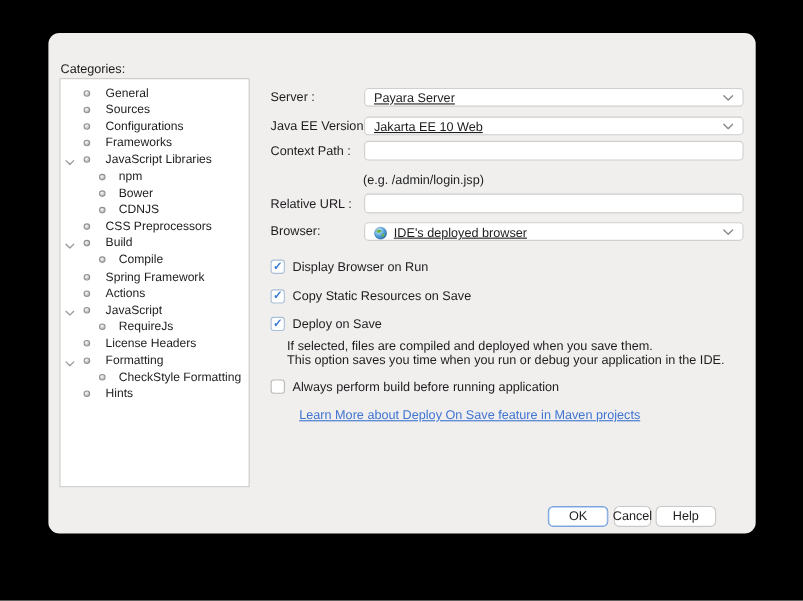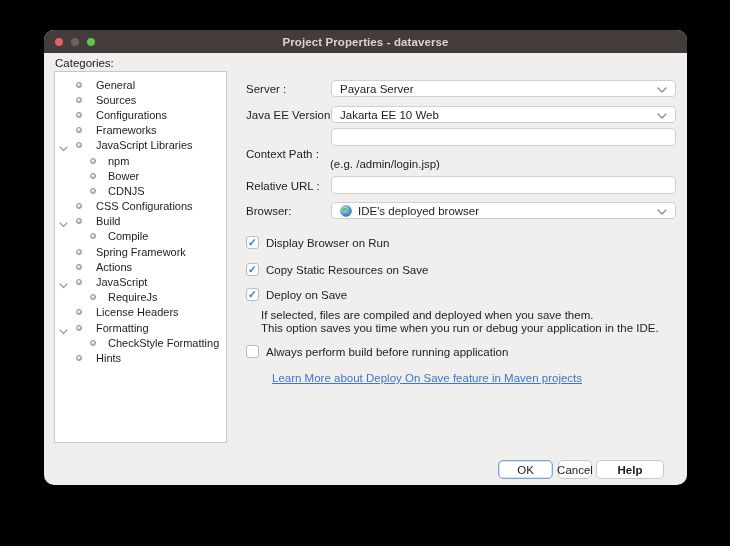--- a/index.html
+++ b/index.html
@@ -46,21 +46,21 @@
   .tree-row.lvl2 .bullet{left:35px;}
   .tree-row.lvl2 .lbl{left:53px;}
   .tree-row.selected{background:#3c78d8;color:#fff;}
   .tree-row.selected .bullet{background:#3a3a3a;border-color:#2c2c2c;}
   
   .flabel{position:absolute;left:202px;font-size:11.5px;color:#1d1d1f;}
   .combo,.tfield{
     position:absolute;left:287px;width:345px;box-sizing:border-box;
     background:#fff;border:1px solid #cfcfcd;border-radius:4px;
   }
-  .combo{height:17px;display:flex;align-items:center;padding:0 22px 0 8px;font-size:11.5px;color:#1d1d1f;}
+  .combo{height:17px;display:flex;align-items:flex-end;padding:0 22px 0 8px;font-size:11.5px;color:#1d1d1f;text-decoration:underline;}
   .combo .chevron{position:absolute;right:8px;top:50%;transform:translateY(-50%);}
   .combo .globe{margin-right:6px;flex:0 0 auto;display:flex;}
   .tfield{height:18px;padding:0 6px;font-size:11.5px;color:#1d1d1f;outline:none;font-family:"Liberation Sans",sans-serif;}
   .hint{position:absolute;left:286px;font-size:11.5px;color:#1d1d1f;}
   
   .cbrow{position:absolute;left:202px;display:flex;align-items:center;gap:7px;font-size:11.5px;color:#1d1d1f;}
   .cbox{
     width:13px;height:13px;box-sizing:border-box;border:1px solid #b9b9b7;border-radius:3px;
     background:#fff;display:flex;align-items:center;justify-content:center;
     font-size:10.5px;font-weight:bold;color:#3c7bd0;line-height:1;
@@ -70,35 +70,27 @@
   .link{position:absolute;left:228px;font-size:11.5px;color:#3f74d2;text-decoration:underline;cursor:pointer;white-space:nowrap;}
   
   .btn{
     position:absolute;top:430px;height:19px;box-sizing:border-box;
     background:#fff;border:1px solid #c9c9c7;border-radius:5px;
     font-size:11.5px;color:#1d1d1f;display:flex;align-items:center;justify-content:center;
     font-family:"Liberation Sans",sans-serif;padding:0;cursor:default;
   }
   .btn.ok{left:454px;width:55px;border:1px solid #78a4e0;box-shadow:0 0 0 .5px #a9c6ec inset;}
   .btn.cancel{left:514px;width:34px;}
-  .btn.help{left:552px;width:68px;font-weight:bold;}
+  .btn.help{left:552px;width:55px;}
 </style>
 </head>
 <body>
 
 <div class="window">
 
-  <div class="titlebar">
-    <div class="traffic">
-      <span class="dot close"></span>
-      <span class="dot min"></span>
-      <span class="dot zoom"></span>
-    </div>
-    <span class="title-text">Project Properties - dataverse</span>
-  </div>
 
   <div class="categories-label">Categories:</div>
   <div class="tree-panel" id="tree">
       <div class="tree-row lvl1">
         <span class="bullet"></span>
         <span class="lbl">General</span>
       </div>
       <div class="tree-row lvl1">
         <span class="bullet"></span>
         <span class="lbl">Sources</span>
@@ -125,21 +117,21 @@
       <div class="tree-row lvl2">
         <span class="bullet"></span>
         <span class="lbl">Bower</span>
       </div>
       <div class="tree-row lvl2">
         <span class="bullet"></span>
         <span class="lbl">CDNJS</span>
       </div>
       <div class="tree-row lvl1">
         <span class="bullet"></span>
-        <span class="lbl">CSS Configurations</span>
+        <span class="lbl">CSS Preprocessors</span>
       </div>
       <div class="tree-row lvl1 expanded">
         <span class="chev"><svg width="9" height="6" viewBox="0 0 9 6">
             <polyline points="1,1 4.5,4.5 8,1" fill="none" stroke="#9a9a9a" stroke-width="1.2" stroke-linecap="round" stroke-linejoin="round"></polyline>
           </svg></span>
         <span class="bullet"></span>
         <span class="lbl">Build</span>
       </div>
       <div class="tree-row lvl2">
         <span class="bullet"></span>
@@ -198,21 +190,21 @@
   <label class="flabel" style="top:79px;">Java EE Version :</label>
   <div class="combo" style="top:76px;">
     <span>Jakarta EE 10 Web</span>
     <span class="chevron">
       <svg width="10" height="6" viewBox="0 0 10 6">
           <polyline points="1,1 5,5 9,1" fill="none" stroke="#8a8a8a" stroke-width="1.3" stroke-linecap="round" stroke-linejoin="round"></polyline>
         </svg>
     </span>
   </div>
 
-  <label class="flabel" style="top:118px;text-align:right;">Context Path :</label>
+  <label class="flabel" style="top:102px;text-align:right;">Context Path :</label>
   <input class="tfield" style="top: 98px;" type="text" value="">
 
   <div class="hint" style="top:128px;">(e.g. /admin/login.jsp)</div>
 
   <label class="flabel" style="top:150px;">Relative URL :</label>
   <input class="tfield" style="top: 146px;" type="text" value="">
 
   <label class="flabel" style="top:175px;">Browser:</label>
   <div class="combo" style="top:172px;">
     <span class="globe">

